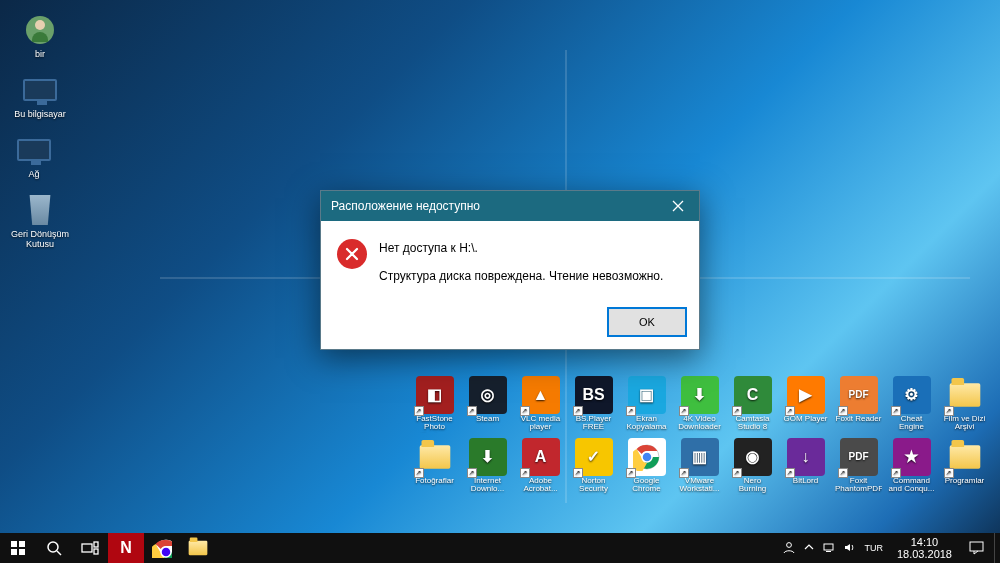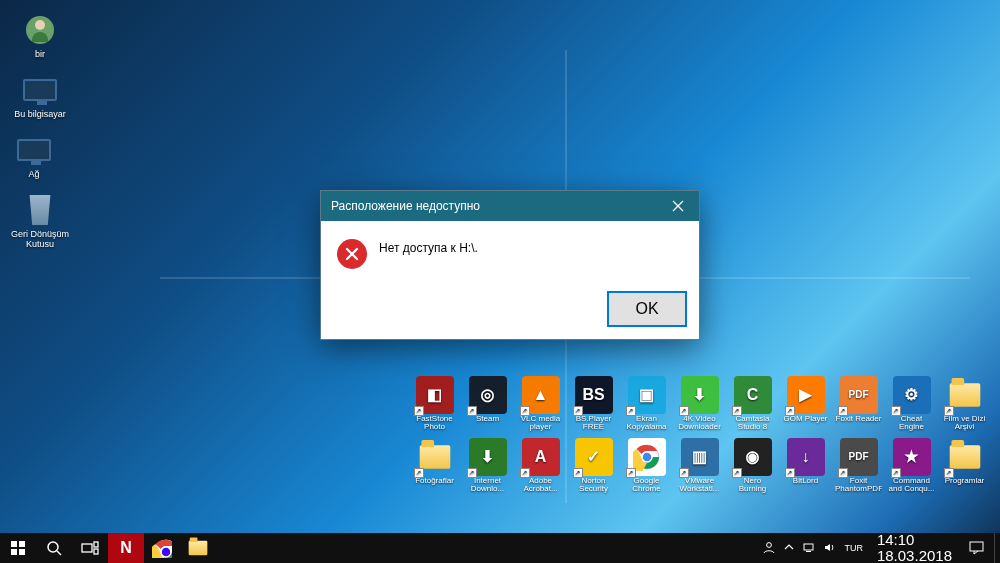--- a/index.html
+++ b/index.html
@@ -29,28 +29,28 @@
 
 
 .dialog { position:absolute; left:320px; top:190px; width:380px; background:#fff; border:1px solid #5a7a8a; box-shadow:0 8px 30px rgba(0,0,0,.5); }
 .dlg-title { background:#1c6a80; color:#fff; height:30px; display:flex; align-items:center; padding:0 0 0 10px; font-size:12px; }
 .dlg-close { margin-left:auto; width:42px; height:30px; display:flex; align-items:center; justify-content:center; cursor:pointer; }
 .dlg-body { padding:18px 16px 14px 16px; display:flex; gap:12px; font-size:12px; color:#000; }
 .err-icon { width:30px; height:30px; border-radius:50%; background:#d92b2b; display:flex; align-items:center; justify-content:center; flex:none; }
 .dlg-msg { line-height:1.5; }
 .dlg-msg .m1 { margin-bottom:10px; }
 .dlg-foot { padding:8px 12px 12px; text-align:right; }
-.dlg-foot button { width:80px; height:36px; font-size:16px; background:#e1e1e1; border:2px solid #0078d7; cursor:pointer; }
+.dlg-foot button { width:80px; height:30px; font-size:11px; background:#e1e1e1; border:2px solid #0078d7; cursor:pointer; }
 
 
 .taskbar { position:absolute; left:0; right:0; bottom:0; height:30px; background:#101010; display:flex; align-items:center; color:#fff; }
 .tb-btn { width:36px; height:30px; display:flex; align-items:center; justify-content:center; cursor:pointer; }
 .tb-right { margin-left:auto; display:flex; align-items:center; height:30px; }
 .tray { display:flex; align-items:center; gap:8px; padding:0 8px; font-size:11px; }
-.clock { text-align:left; font-size:15px; line-height:1.1; padding:0 6px; cursor:pointer; }
+.clock { text-align:center; font-size:11px; line-height:1.1; padding:0 6px; cursor:pointer; }
 .showdesk { width:6px; height:30px; border-left:1px solid #444; cursor:pointer; }
 
 
 .folder { width:34px; height:26px; background:linear-gradient(#ffe9a6,#f3c64b); border-radius:2px; position:relative; margin:auto; }
 .folder::before { content:""; position:absolute; top:-6px; left:2px; width:14px; height:8px; background:#f3c64b; border-radius:2px 2px 0 0; }
 .monitor { width:34px; height:22px; background:#1a3a5a; border:2px solid #3b6a9a; border-radius:2px; position:relative; }
 .monitor::after { content:""; position:absolute; bottom:-6px; left:12px; width:10px; height:4px; background:#3b6a9a; }
 .bin { width:26px; height:30px; background:linear-gradient(#9bb7cc,#6a8aa3); clip-path:polygon(10% 0,90% 0,80% 100%,20% 100%); }
 .person { width:28px; height:28px; border-radius:50%; background:#6aa06a; position:relative; }
 .person::before { content:""; position:absolute; top:4px; left:9px; width:10px; height:10px; border-radius:50%; background:#e8d0b0; }
@@ -268,20 +268,21 @@
     </div>
   </div>
   <div class="dlg-body">
     <div class="err-icon">
       <svg width="16" height="16" viewBox="0 0 16 16">
           <path d="M3 3 L13 13 M13 3 L3 13" stroke="#fff" stroke-width="2.2" stroke-linecap="round"></path>
         </svg>
     </div>
     <div class="dlg-msg">
       <div class="m1">Нет доступа к H:\.</div>
+      <div>Структура диска повреждена. Чтение невозможно.</div>
     </div>
   </div>
   <div class="dlg-foot">
     <button>OK</button>
   </div>
 </div>
 
 <div class="taskbar">
   <div id="tb-pinned" style="display:flex;">
       <div class="tb-btn">

